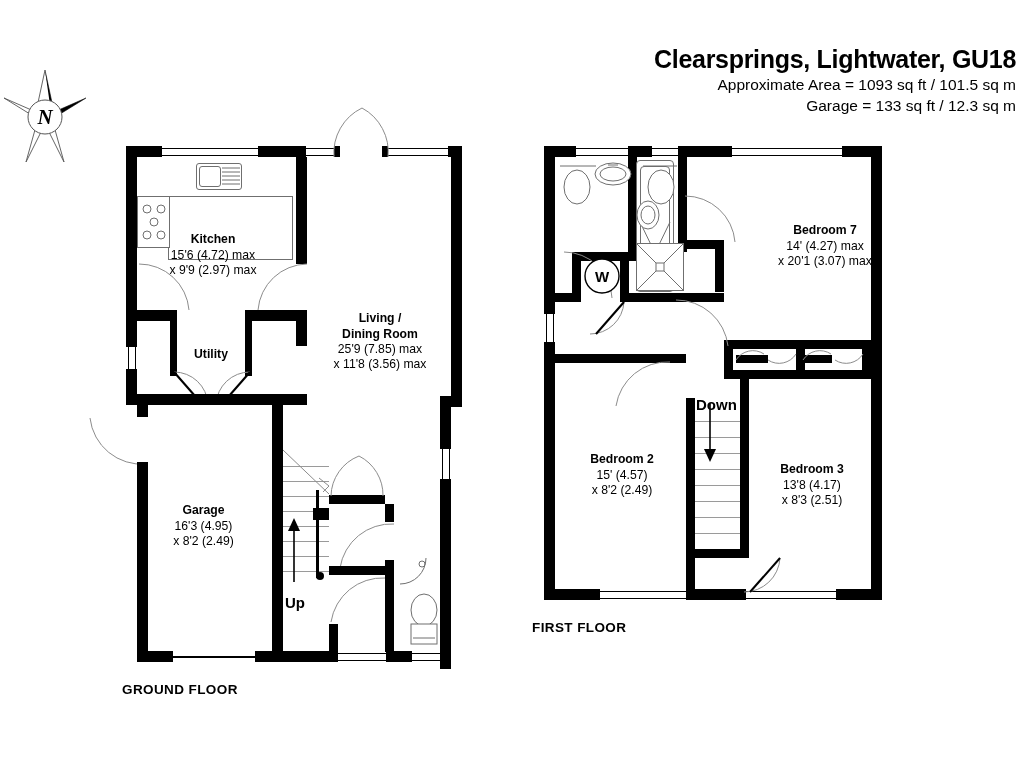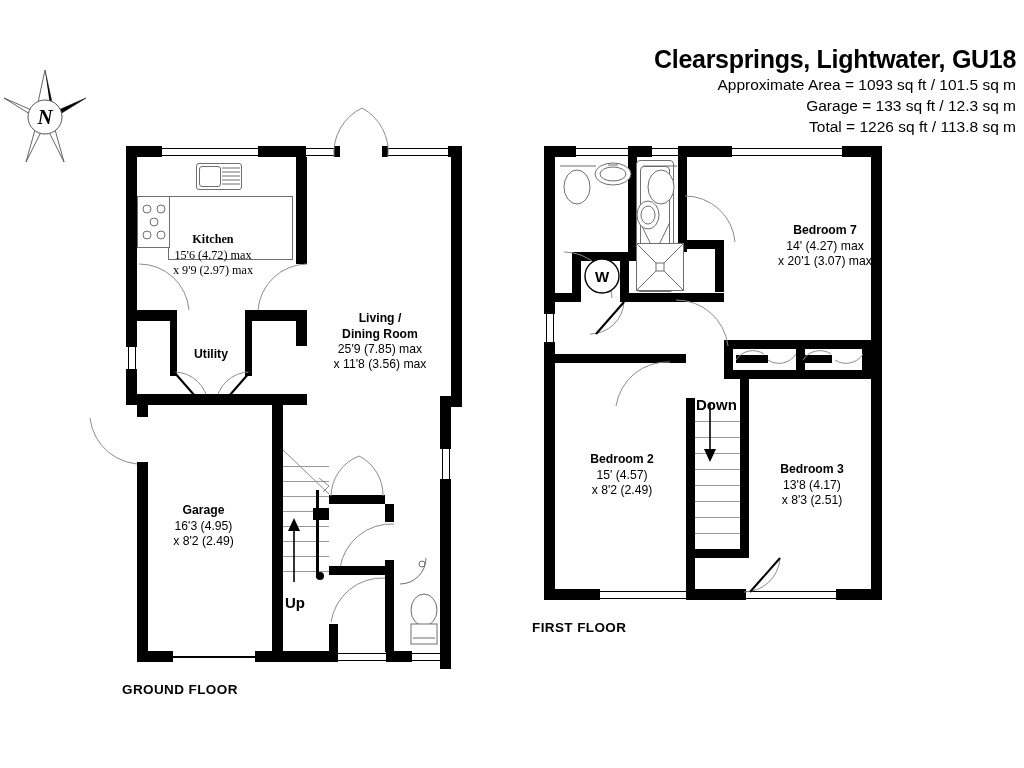--- a/index.html
+++ b/index.html
@@ -41,21 +41,20 @@
   
   #footer{position:absolute;left:0;top:710px;width:1024px;height:58px;}
 </style>
 </head>
 <body>
 
 <div id="header">
   <div id="title">Clearsprings, Lightwater, GU18</div>
   <div class="area-line">Approximate Area = 1093 sq ft / 101.5 sq m</div>
   <div class="area-line">Garage = 133 sq ft / 12.3 sq m</div>
-  <div class="area-line">Total = 1226 sq ft / 113.8 sq m</div>
 </div>
 
 <div id="compass">
   <svg width="86" height="108" viewBox="0 0 86 108">
     <polygon points="43,8 52,50 84,36 50,57 62,100 43,62 24,100 36,57 2,36 34,50" fill="#ffffff" stroke="#555555" stroke-width="0.9"></polygon>
     <polygon points="43,8 52,50 84,36 50,57" fill="#000000"></polygon>
     <circle cx="43" cy="55" r="17" fill="#ffffff" stroke="#555555" stroke-width="1"></circle>
     <text x="43" y="62" text-anchor="middle" font-family="Liberation Serif, serif" font-size="21" font-style="italic" font-weight="bold" fill="#000000">N</text>
   </svg>
 </div>
@@ -205,21 +204,21 @@
 
   <div class="out2" style="left:137px;top:196px;width:33px;height:52px;border-color:#6f6f6f;"></div>
   <svg class="ov" style="left:137px;top:196px;" width="33" height="52">
     <circle cx="10" cy="13" r="4" fill="none" stroke="#6f6f6f" stroke-width="1"></circle>
     <circle cx="24" cy="13" r="4" fill="none" stroke="#6f6f6f" stroke-width="1"></circle>
     <circle cx="17" cy="26" r="4" fill="none" stroke="#6f6f6f" stroke-width="1"></circle>
     <circle cx="10" cy="39" r="4" fill="none" stroke="#6f6f6f" stroke-width="1"></circle>
     <circle cx="24" cy="39" r="4" fill="none" stroke="#6f6f6f" stroke-width="1"></circle>
   </svg>
 
-  <div class="room" style="left:123px;top:232px;width:180px;font-family:Liberation Serif, serif;">
+  <div class="room" style="left:123px;top:232px;width:180px;">
     <span class="nm">Kitchen</span>
     <span class="dim">15'6 (4.72) max</span>
     <span class="dim">x 9'9 (2.97) max</span>
   </div>
   <div class="room" style="left:166px;top:347px;width:90px;">
     <span class="nm">Utility</span>
   </div>
   <div class="room" style="left:306px;top:311px;width:148px;">
     <span class="nm">Living /</span>
     <span class="nm">Dining Room</span>

